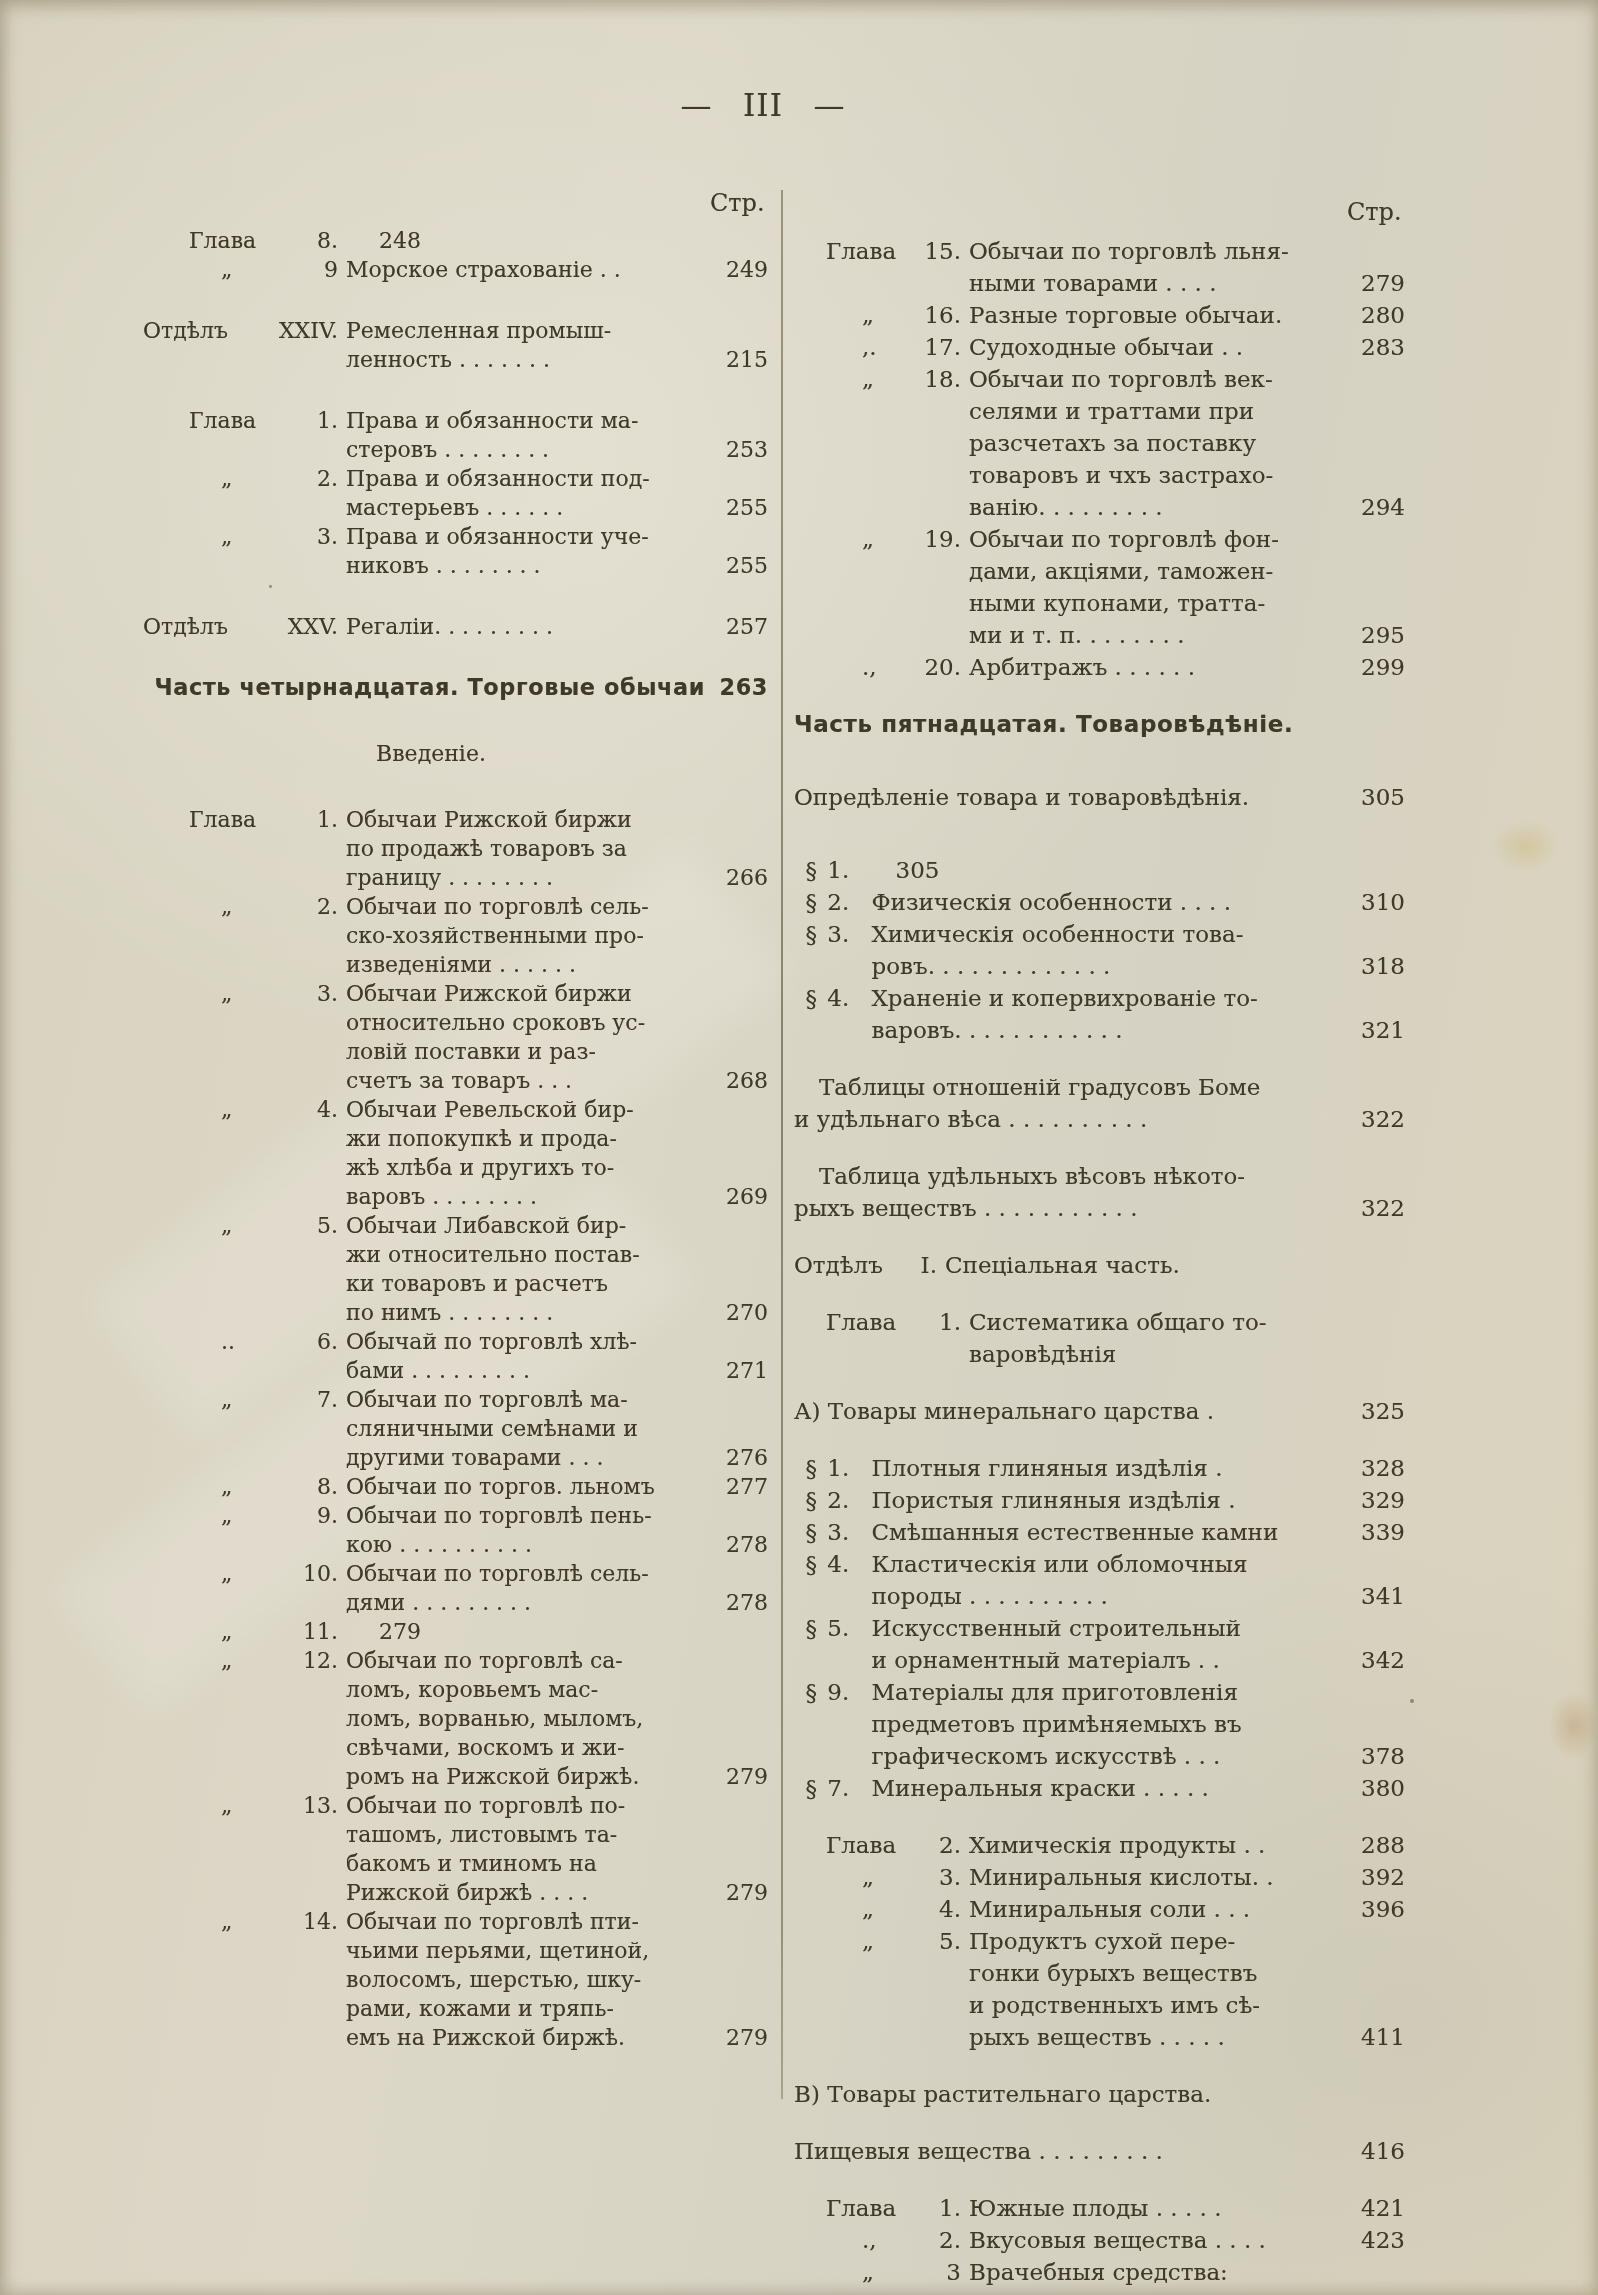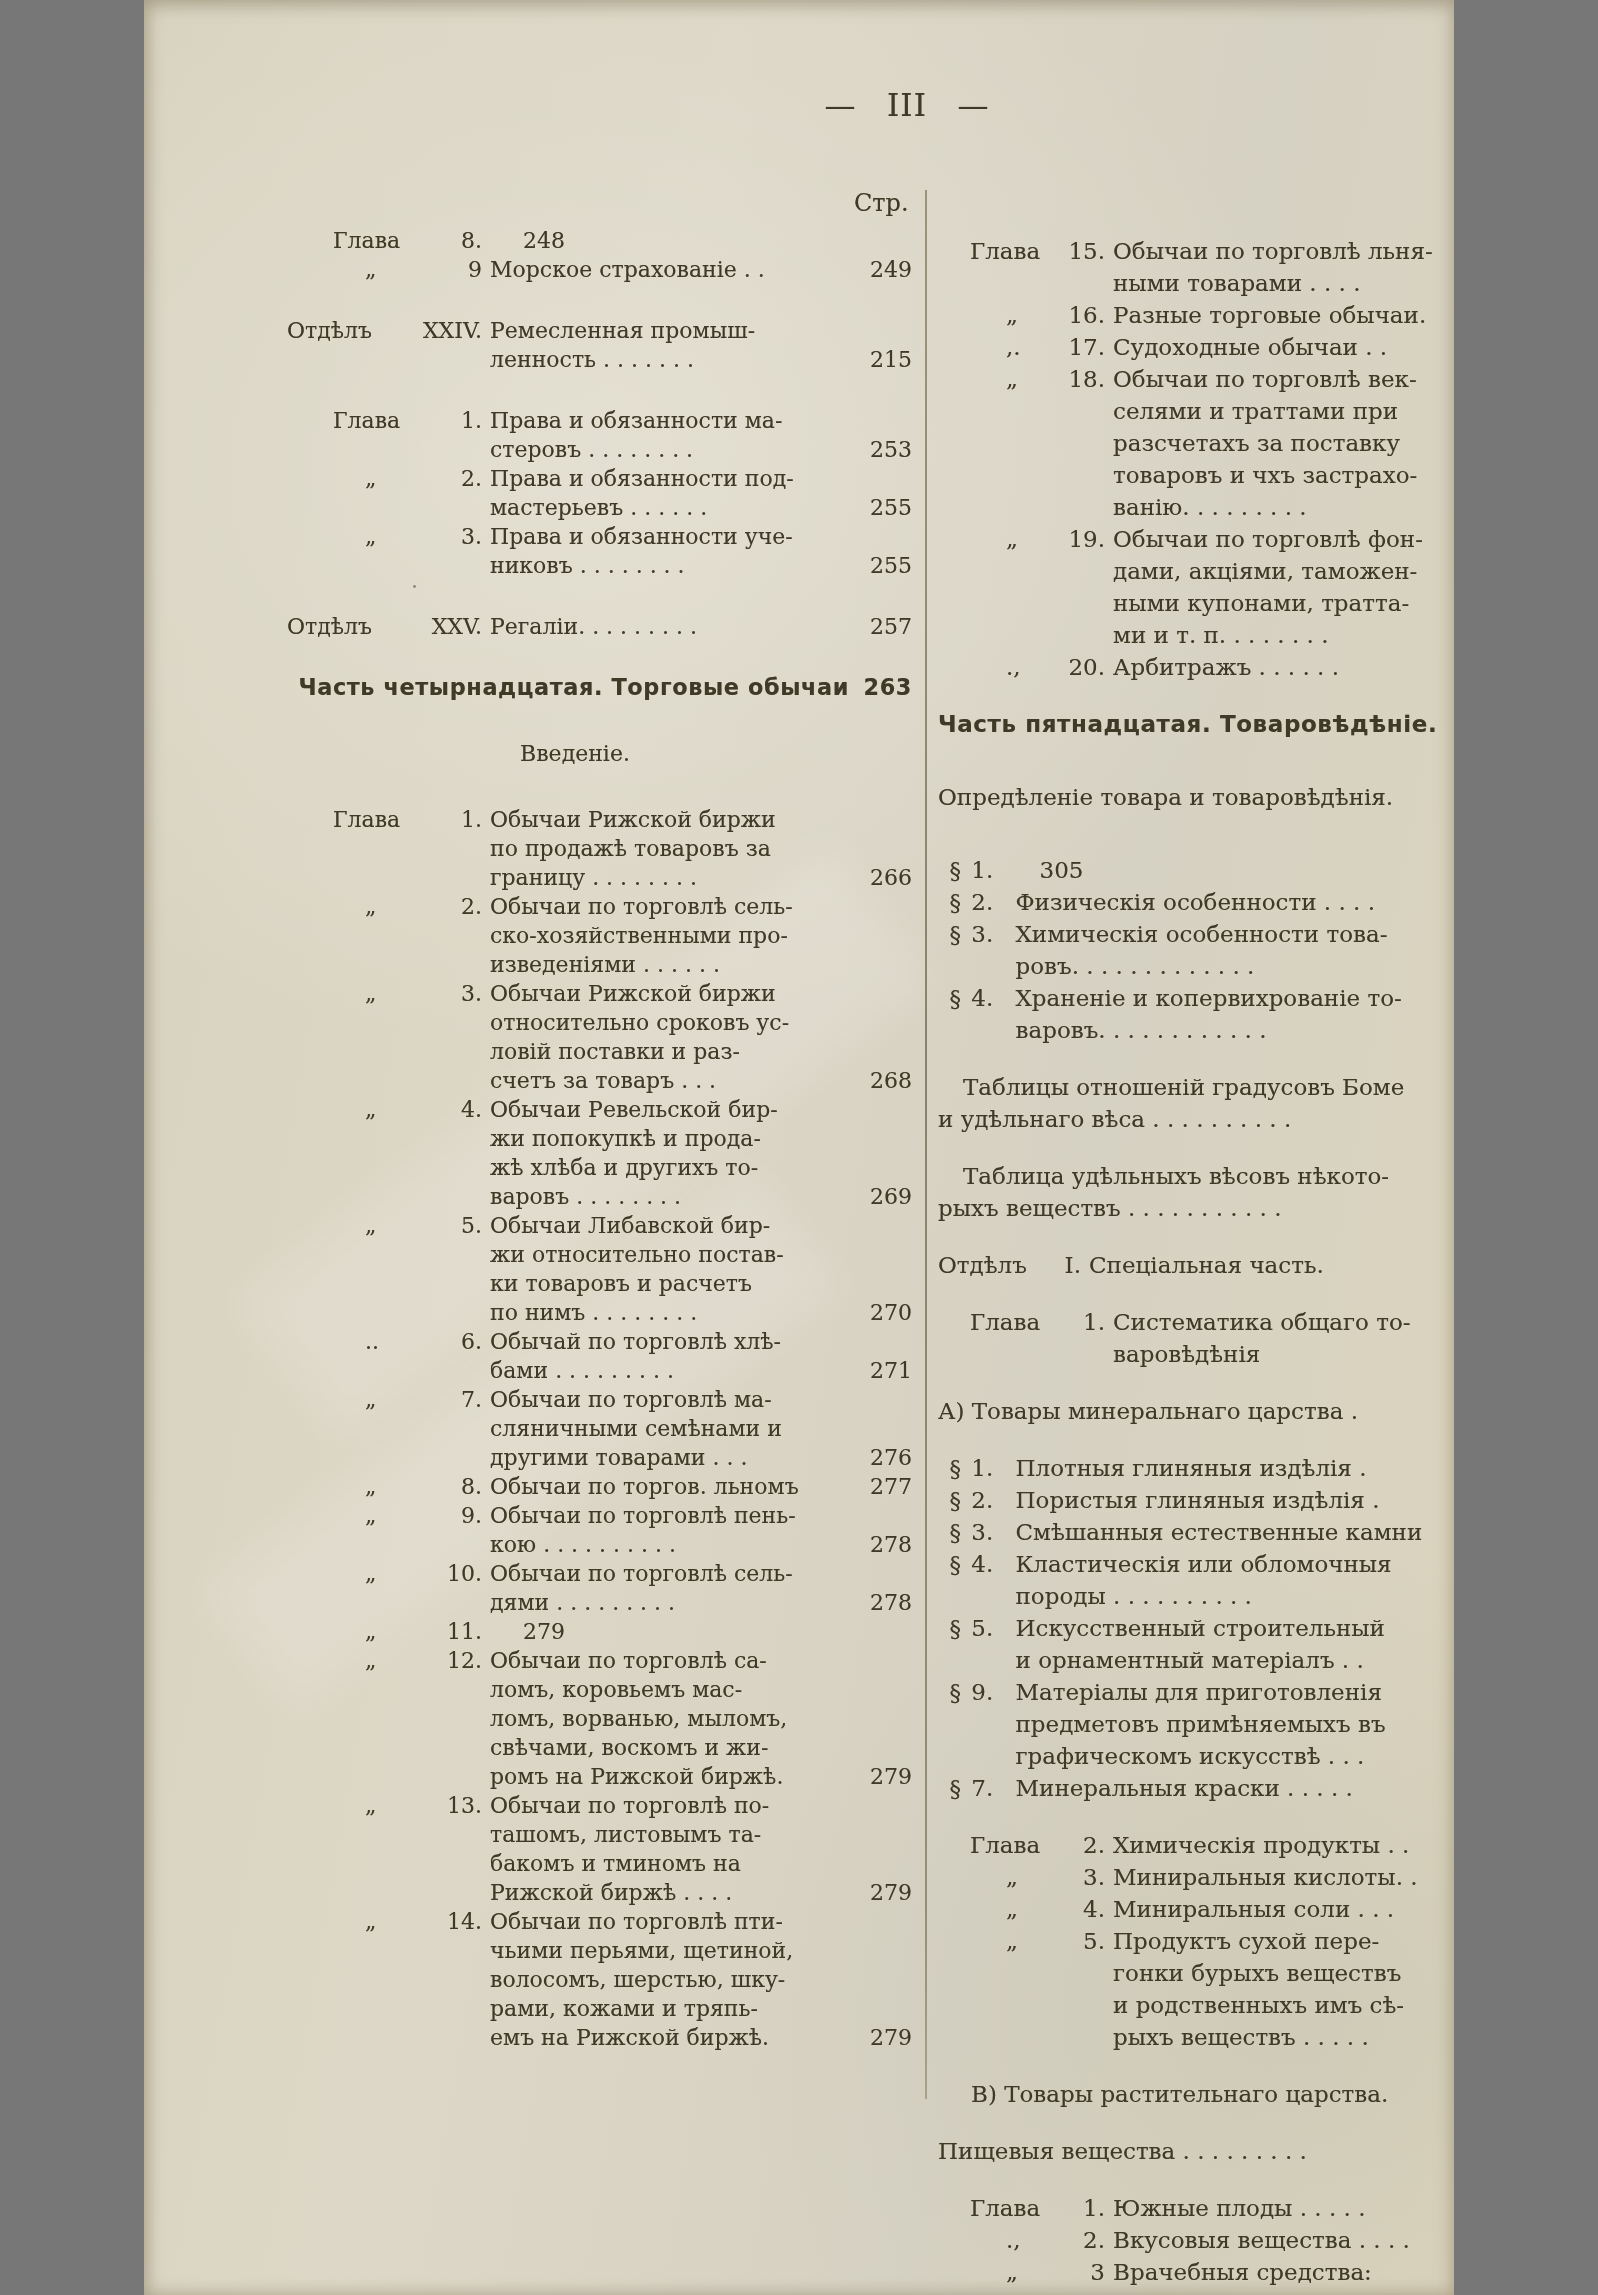--- a/index.html
+++ b/index.html
@@ -1,18 +1,18 @@
 <!DOCTYPE html>
 <html style="font-size:9.2px"><head>
 <meta charset="utf-8">
 <style>
   html,body { margin:0; padding:0; background:#777; }
   .page {
     position:relative;
-    width:1310px; height:2295px;
+    width:1598px; height:2295px;
     margin:0 auto;
     overflow:hidden;
     background:
       radial-gradient(ellipse 1089px 860px at 32% 20%, rgba(255,255,255,0.22), rgba(255,255,255,0) 70%),
       radial-gradient(ellipse 803px 688px at 88% 88%, rgba(160,165,150,0.18), rgba(160,165,150,0) 70%),
       linear-gradient(100deg, #d8d3c0 0%, #dcd7c6 35%, #d6d2c3 68%, #dcd4bd 100%);
     font-family:"DejaVu Serif","Liberation Serif",serif;
     color:#3f3927;
     text-decoration:underline;
   }
@@ -56,21 +56,21 @@
   .col-right .e-chapter .lbl { width:135px; margin-left:32px; }
   .col-right .e-otdel   .lbl { width:143px; }
   .col-right .e-para    .lbl { width:58px; margin-left:11.5px; justify-content:flex-start; gap:10.3px; }
   .prefix.ditto { padding-left:32px; }
   .col-right .prefix.ditto { padding-left:36px; }
 
   .e-part { font-family:"DejaVu Sans","Liberation Sans",sans-serif; font-weight:bold; letter-spacing:0.6px; }
   .col-left  .e-part { margin-left:11.5px; font-size:22.4px; }
   .col-right .e-part { font-size:23px; }
   .col-left  .e-plainindent { margin-left:26px;text-align:center; }
-  .col-right .e-plainindent { margin-left:33px; }
+  .col-right .e-plainindent { }
   .e-hangout .line:first-child { text-indent:25px; }
 
   
   .wm { position:absolute; background:rgba(255,255,255,0.13); filter:blur(16px); transform:rotate(-38deg); pointer-events:none; }
   .wm1 { left:69px; top:1055px; width:745px; height:172px; }
   .wm2 { left:34px;  top:1364px; width:688px; height:149px; }
   .stain { position:absolute; border-radius:50%; pointer-events:none; }
   .stain1 { left:1491px; top:820px; width:69px; height:52px; background:radial-gradient(rgba(195,160,60,0.25), rgba(195,160,60,0) 70%); }
   .stain2 { left:1548px; top:1691px; width:52px; height:69px; background:radial-gradient(rgba(170,110,50,0.28), rgba(170,110,50,0) 70%); }
   .speck { position:absolute; width:4px; height:4px; border-radius:50%; background:rgba(90,75,50,0.55); }

